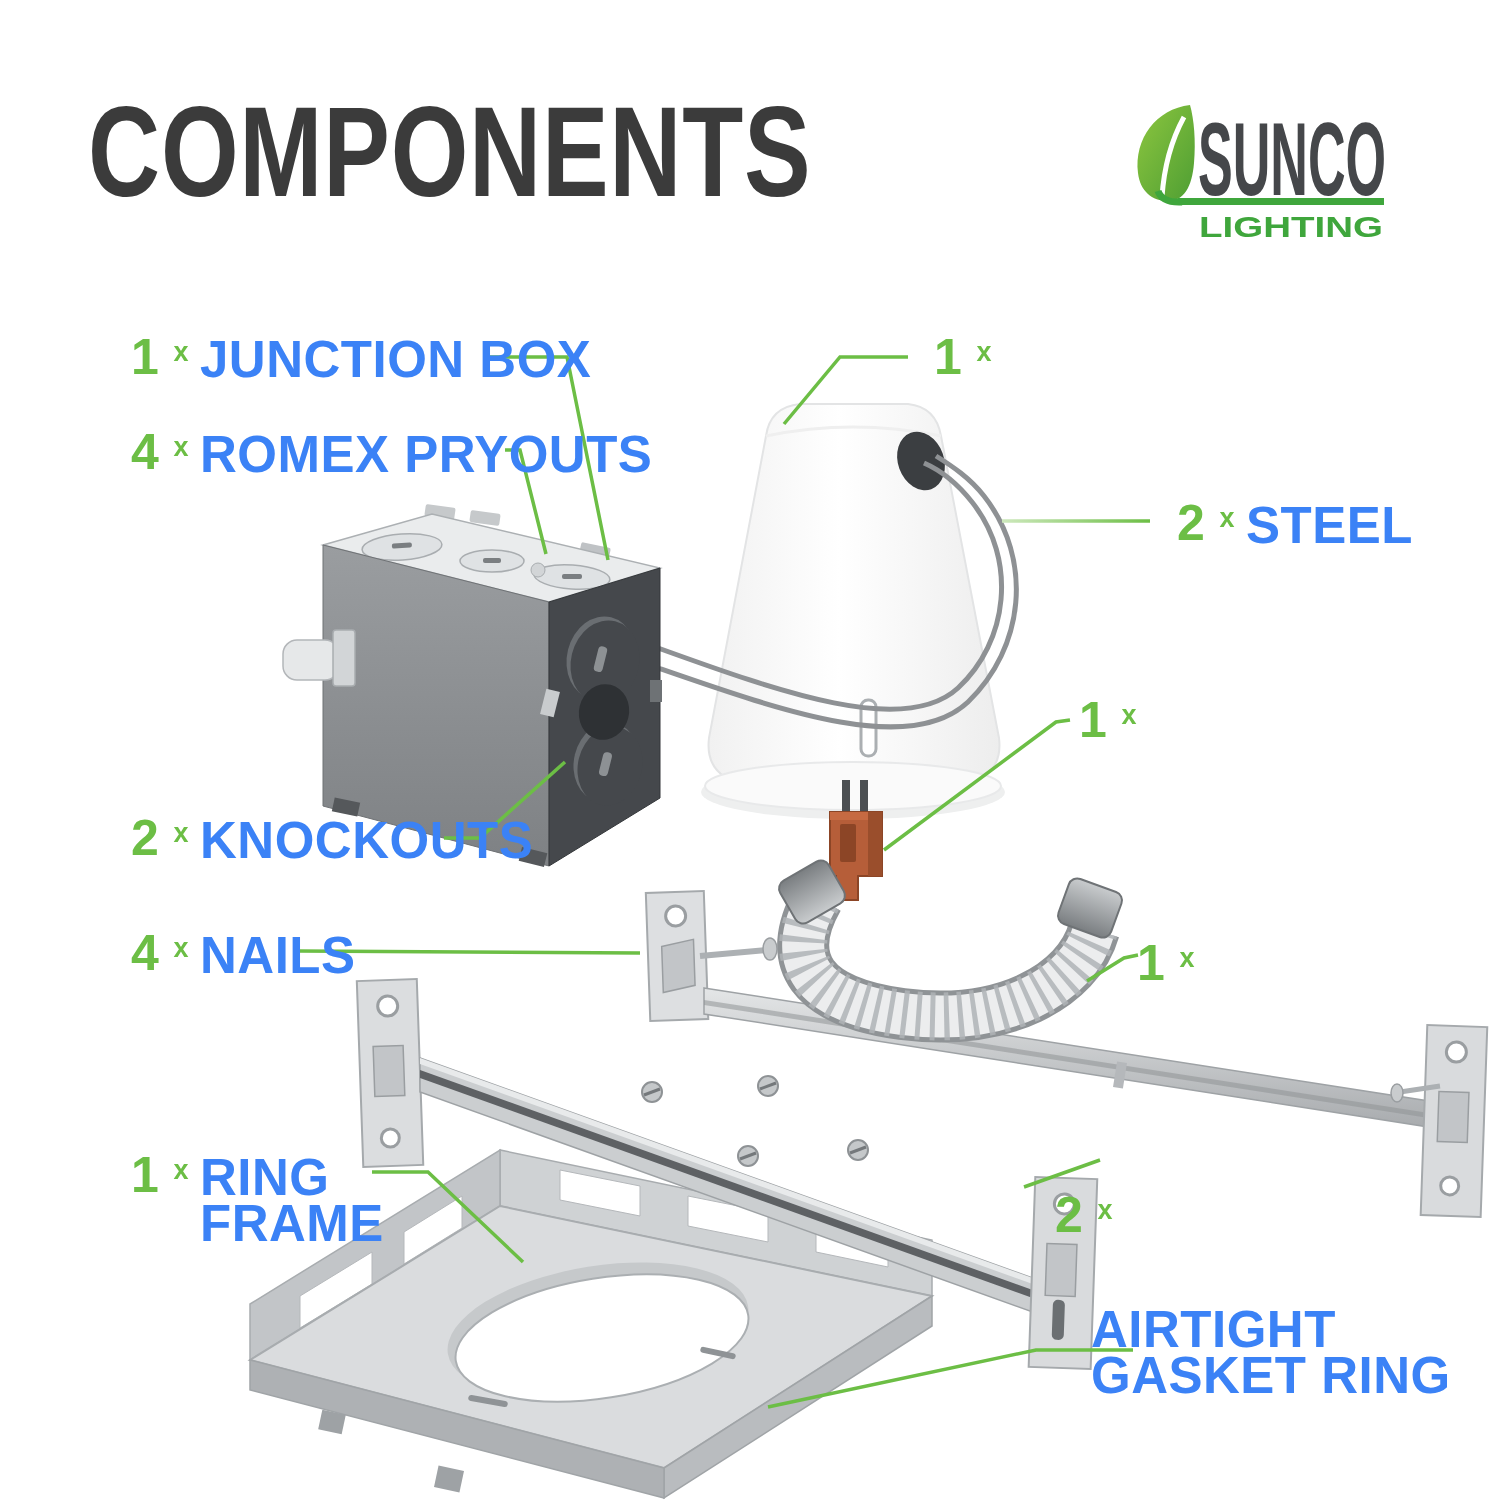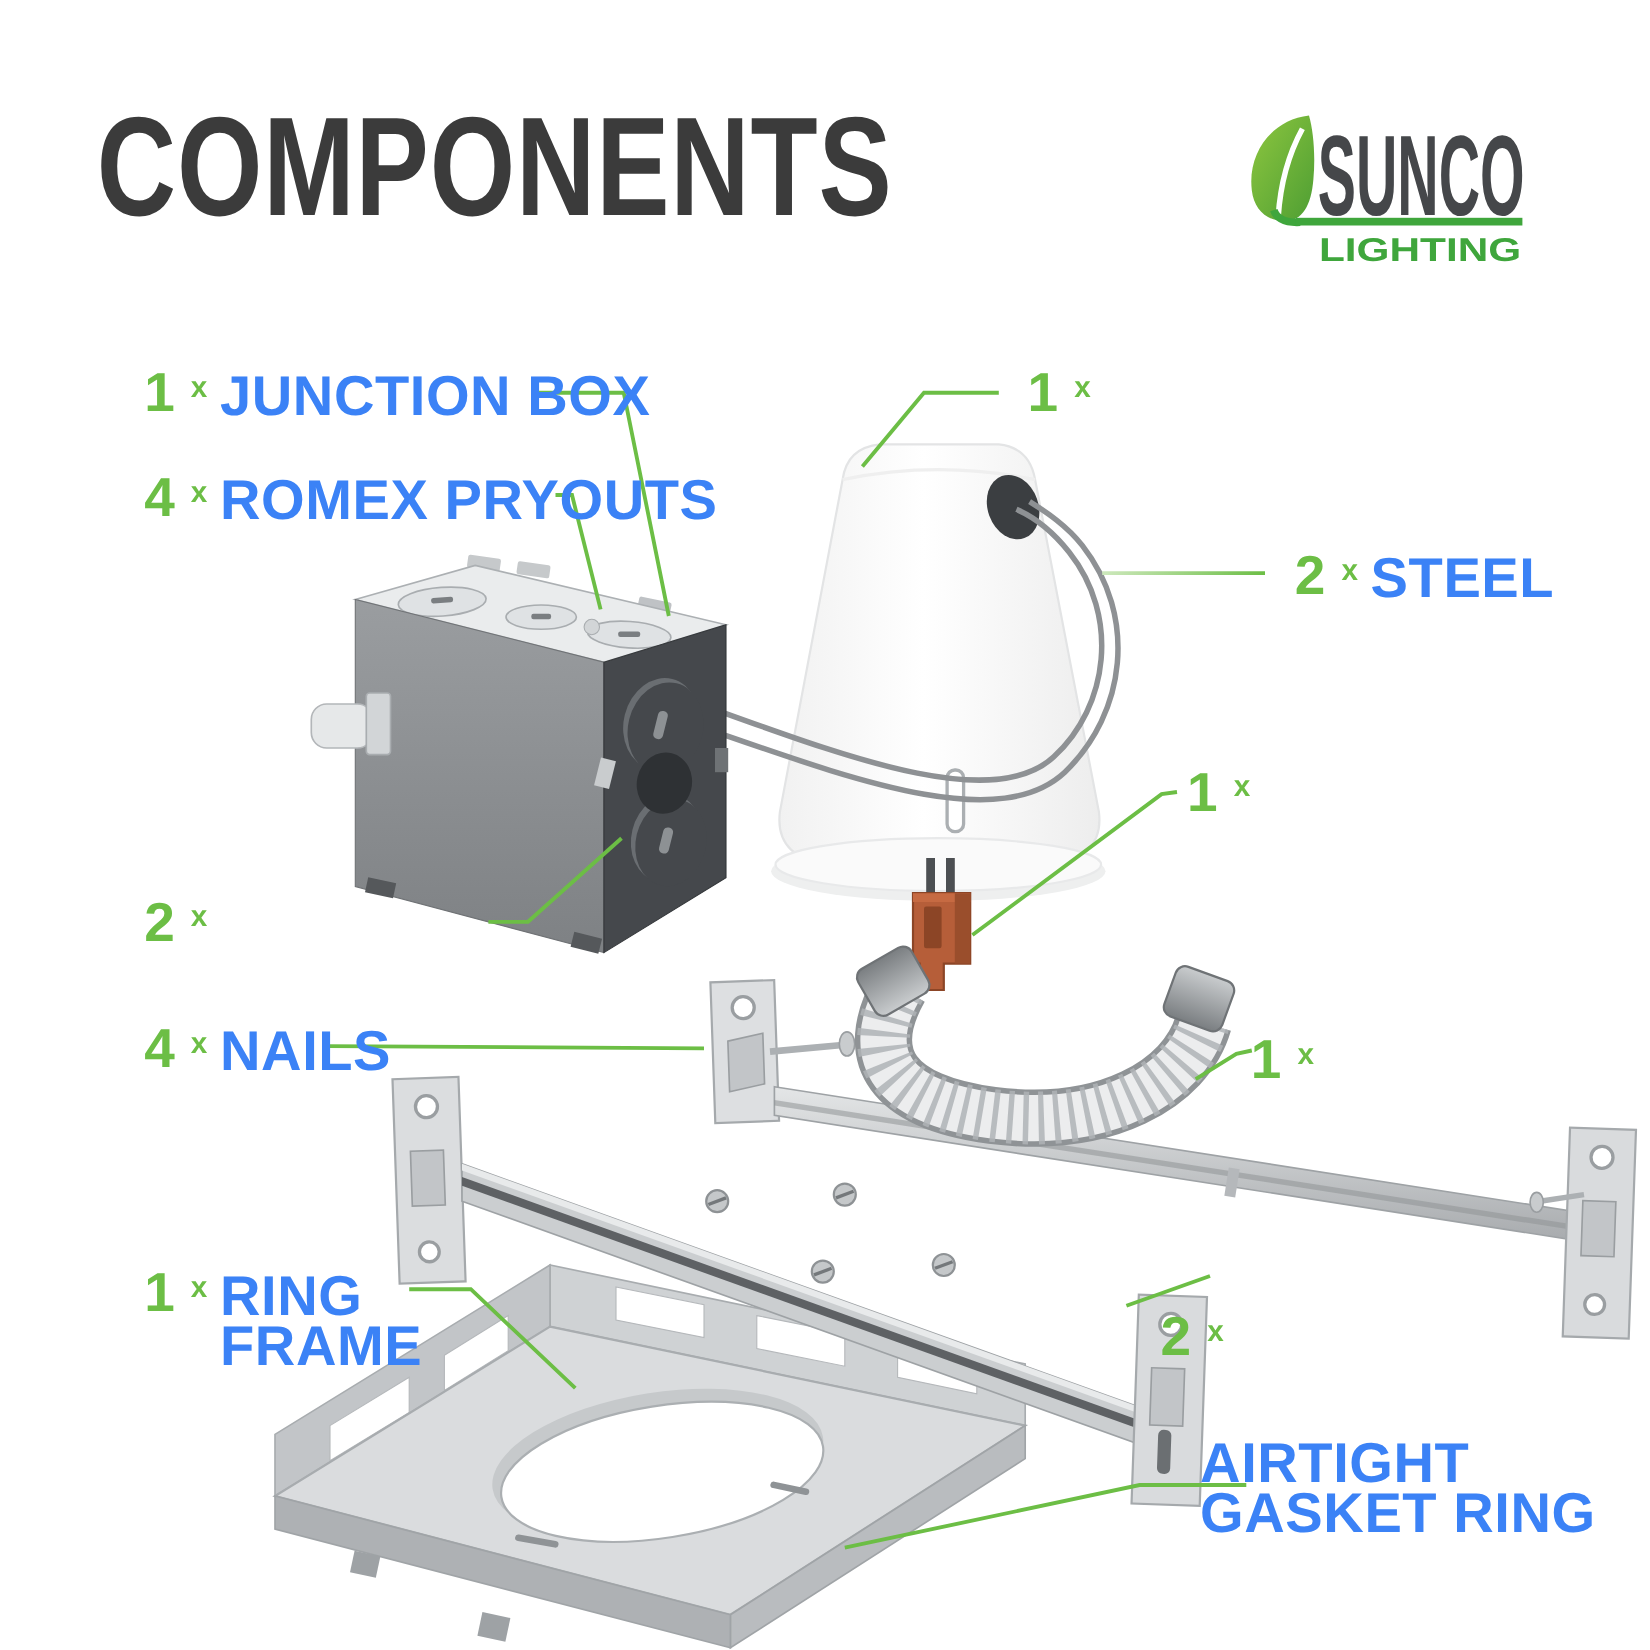--- a/index.html
+++ b/index.html
@@ -241,20 +241,23 @@
   <span class="qty">4</span>
   <span class="times">x</span>
   <span class="ltext">
       <span>ROMEX PRYOUTS</span>
     </span>
 </div>
 
 <div class="comp-label" style="left:122px;top:813px">
   <span class="qty">2</span>
   <span class="times">x</span>
+  <span class="ltext">
+      <span>KNOCKOUTS</span>
+    </span>
 </div>
 
 <div class="comp-label" style="left:122px;top:928px">
   <span class="qty">4</span>
   <span class="times">x</span>
   <span class="ltext">
       <span>NAILS</span>
     </span>
 </div>
 

